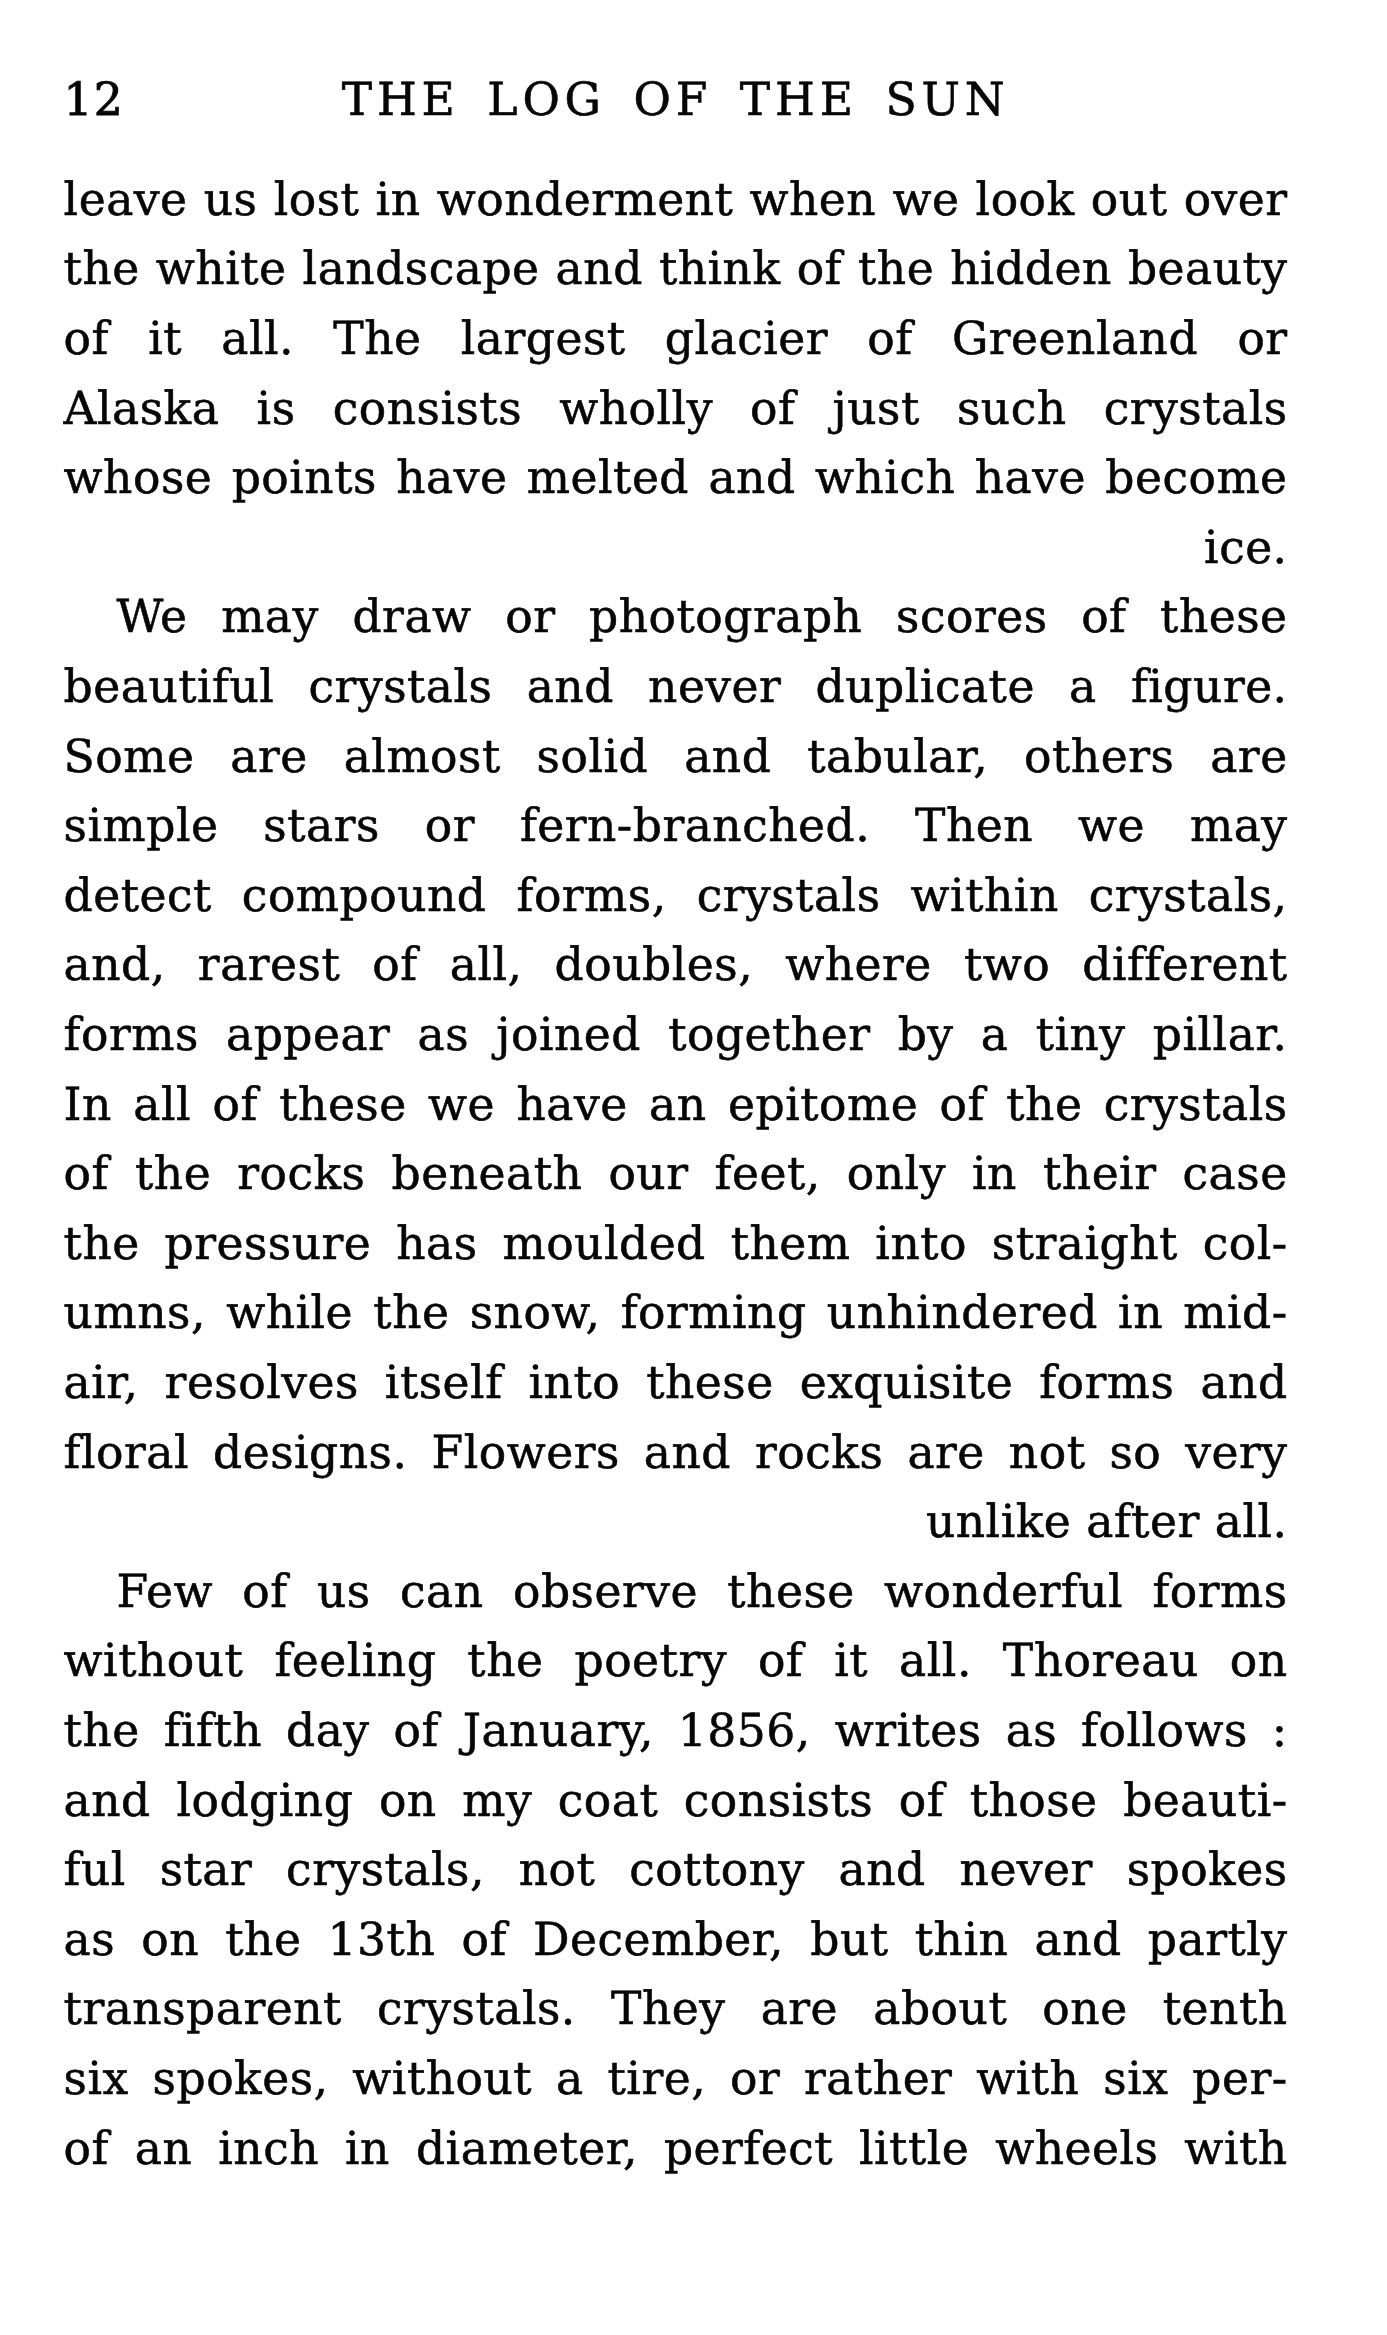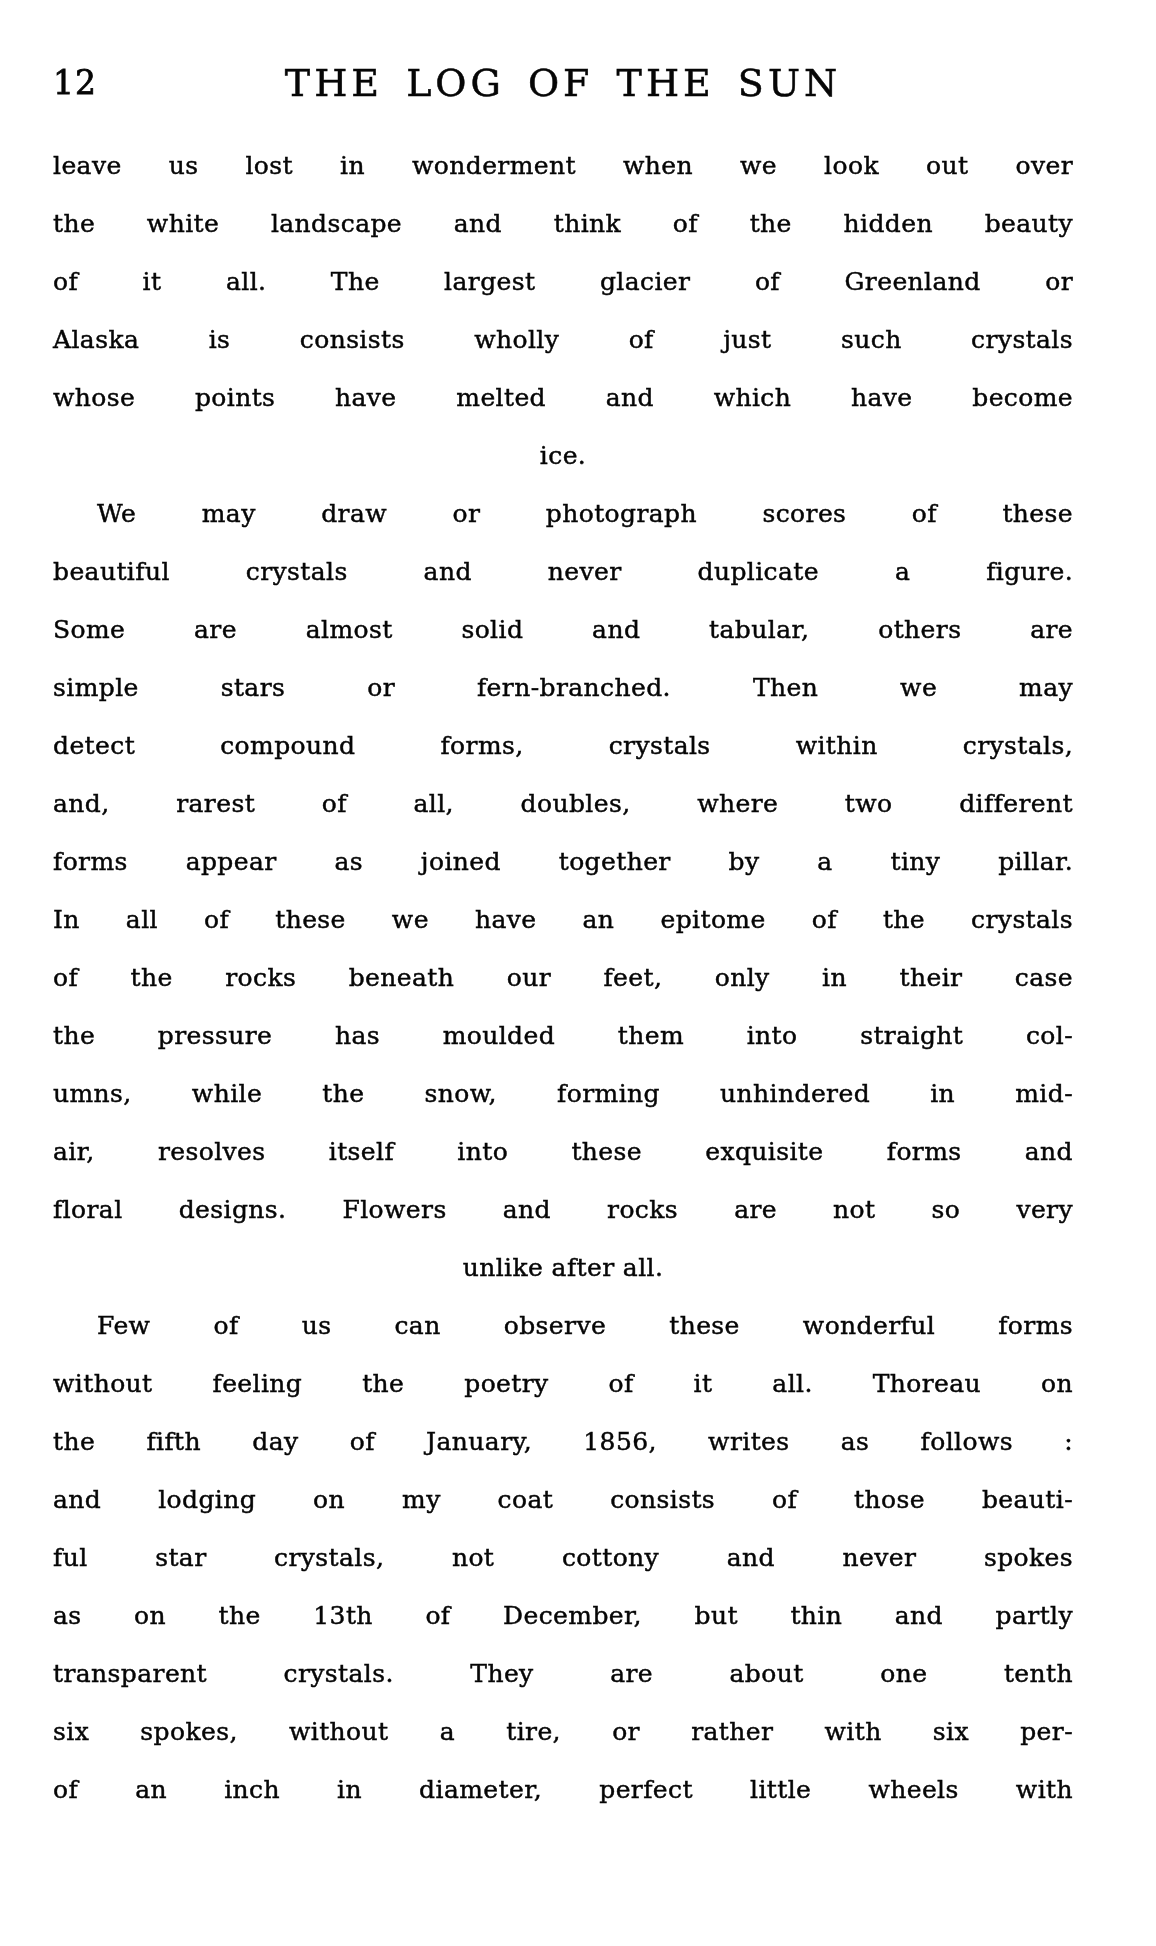--- a/index.html
+++ b/index.html
@@ -28,37 +28,37 @@
     letter-spacing: 4px;
     word-spacing: 7px;
     -webkit-text-stroke: 0.5px #060606;
     white-space: nowrap;
   }
   .page-number {
     position: absolute;
     left: 0;
     top: 0;
     line-height: 50px;
-    font-size: 33px;
+    font-size: 38px;
     letter-spacing: 1px;
     -webkit-text-stroke: 0.8px #060606;
   }
   .body-text {
     position: absolute;
     top: 137px;
     left: 53px;
     right: 83px;
-    font-size: 25px;
+    font-size: 38px;
     line-height: 58px;
     letter-spacing: 0.4px;
     -webkit-text-stroke: 0.45px #060606;
   }
   .line {
     white-space: normal;
-    text-align: center;
+    text-align: right;
   }
   .line.j {
     text-align: justify;
     text-align-last: justify;
   }
   .line.indent {
     text-indent: 44px;
   }
 </style>
 </head>

